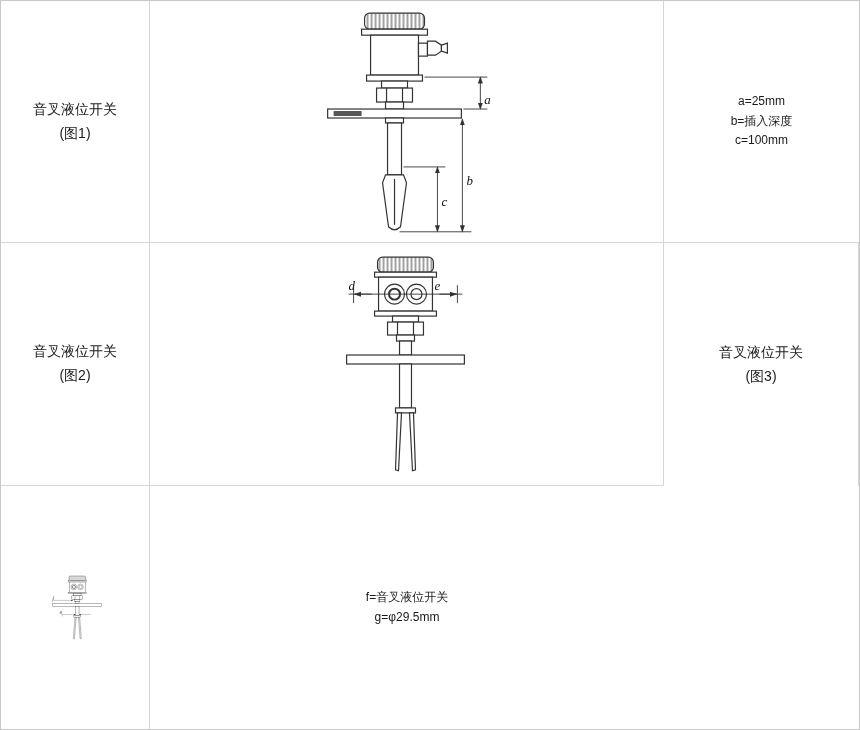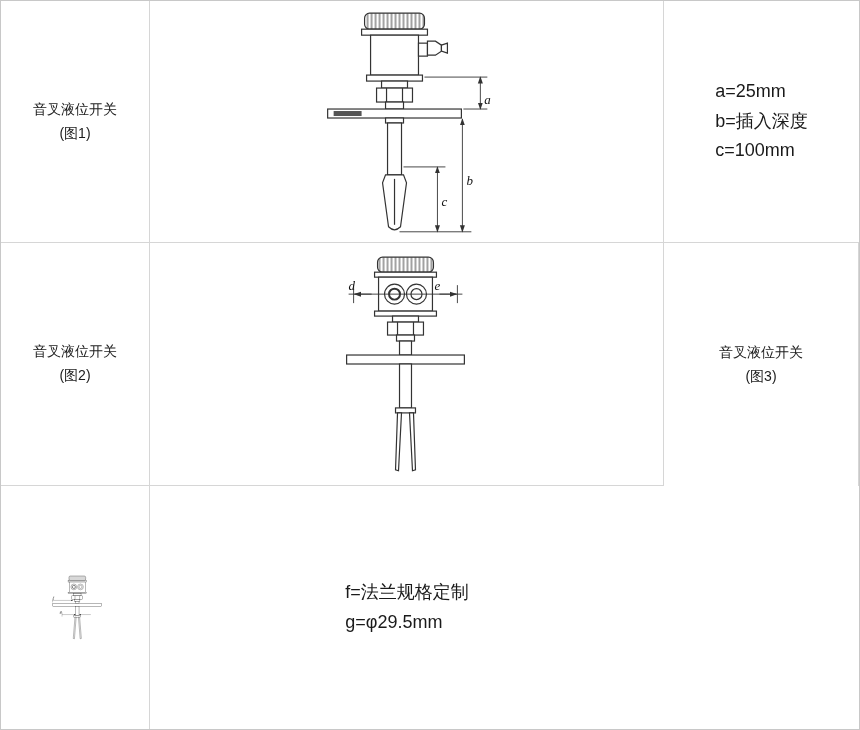--- a/index.html
+++ b/index.html
@@ -27,21 +27,21 @@
     border-bottom: 1px solid #d6d6d6;
     display: flex;
     align-items: center;
     justify-content: center;
     overflow: hidden;
     background: #fff;
   }
   .cell.nr { border-right: none; }
   .cell.nb { border-bottom: none; }
   .label-text { text-align: center; font-size: 14px; line-height: 1.7; }
-  .spec-text  { font-size: 18px; line-height: 1.65; }
+  .spec-text  { text-align: center; font-size: 12px; line-height: 1.65; }
   svg { display: block; }
   svg text {
     font-family: "Liberation Serif", "DejaVu Serif", serif;
     font-style: italic;
     font-size: 13px;
     fill: #111;
   }
 </style>
 </head>
 <body>
@@ -243,19 +243,19 @@
           <line x1="212" y1="146" x2="259" y2="146" marker-end="url(#a3)"></line>
           <line x1="312" y1="146" x2="271" y2="146" marker-end="url(#a3)"></line>
         </g>
         <text x="181" y="92">f</text>
         <text x="204" y="142">g</text>
       </svg>
     </div>
 
     <div class="cell nr nb">
       <div class="spec-text">
-        <div>f=法兰规格定制</div>
+        <div>f=音叉液位开关</div>
         <div>g=φ29.5mm</div>
       </div>
     </div>
 
   </div>
 </div>
 
 </body></html>

